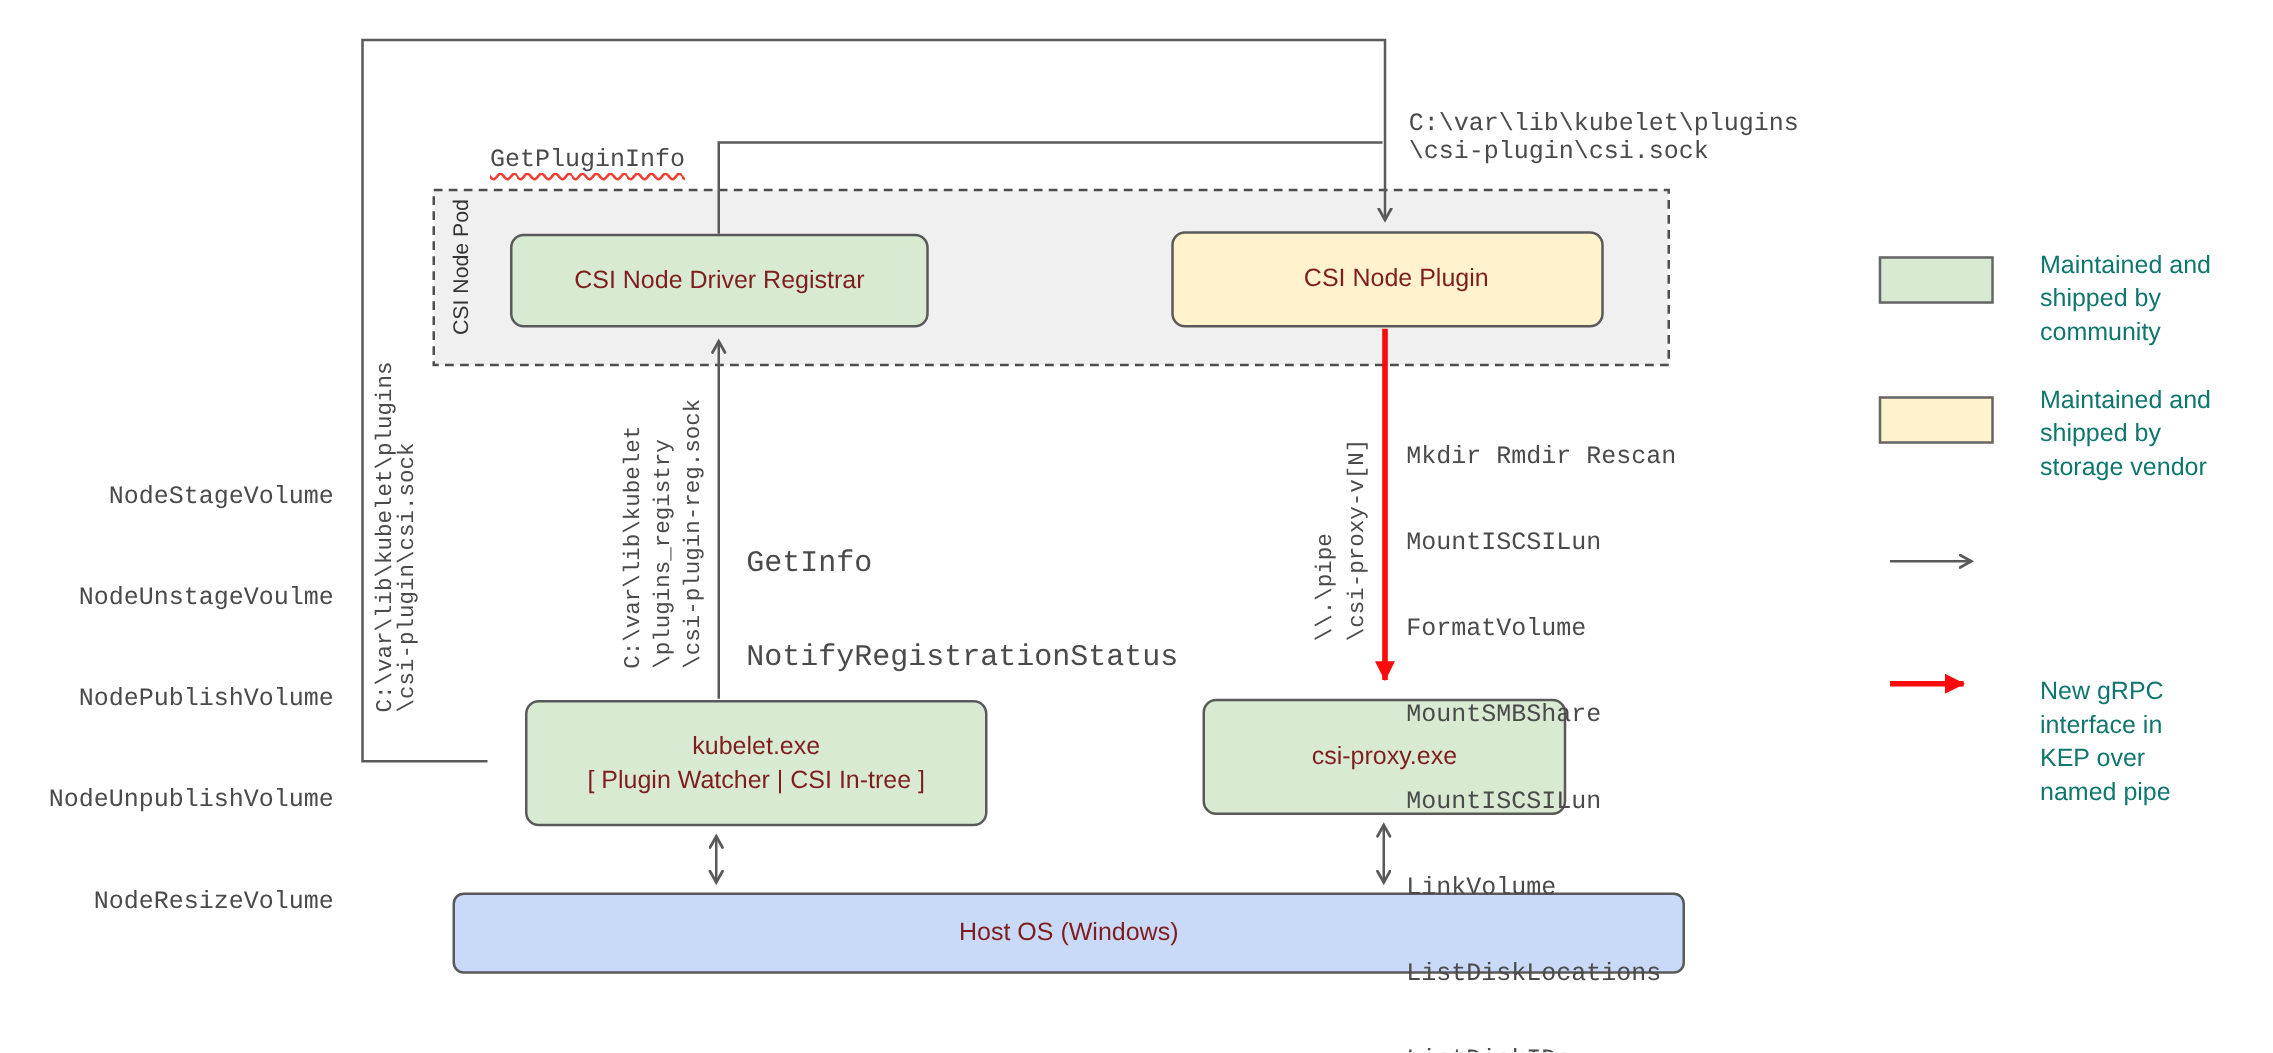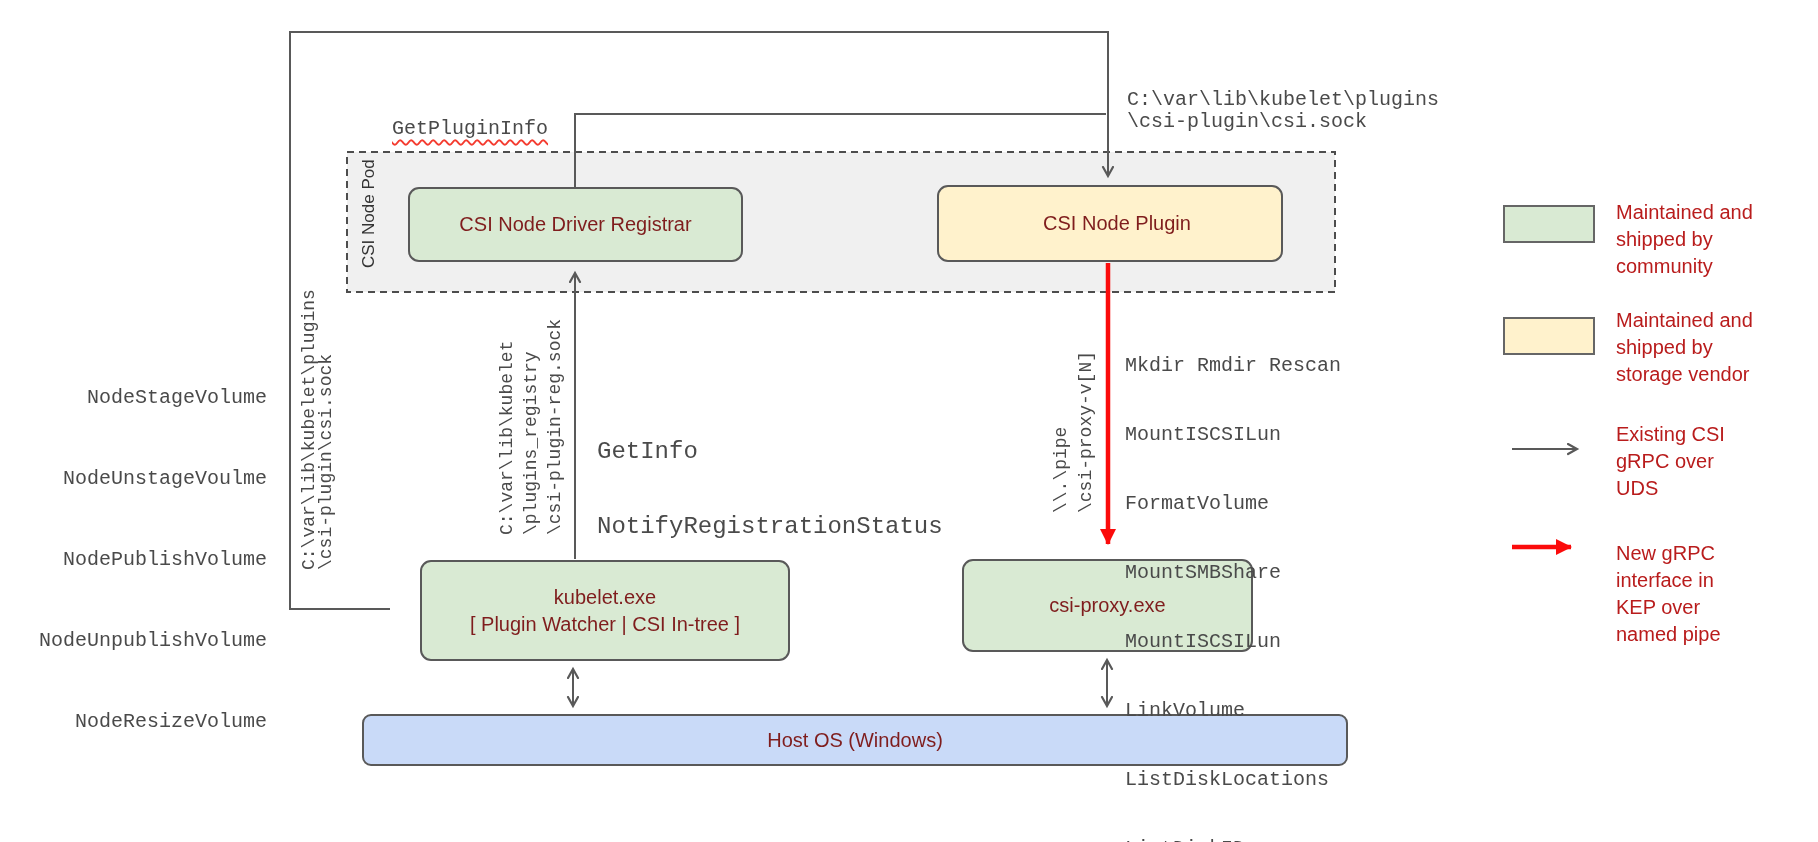--- a/index.html
+++ b/index.html
@@ -11,21 +11,21 @@
         font-size:20px;color:#7f1d1d;line-height:27px;}
   .green{background:#d9ead3;}
   .yellow{background:#fff2cc;}
   .blue{background:#c9daf8;border-radius:9px;}
   .mono{font-family:"Liberation Mono","DejaVu Sans Mono",monospace;color:#4a4a4a;}
   .lbl{position:absolute;z-index:3;white-space:pre;}
   .rot{transform:rotate(-90deg);transform-origin:0 0;}
   .rlist{text-align:right;}
   .squiggle{text-decoration:underline wavy #f43b2f 2px;text-underline-offset:5px;}
   .legend-swatch{position:absolute;z-index:2;width:92px;height:38px;border:2px solid #666;box-sizing:border-box;}
-  .legend-text{position:absolute;z-index:3;font-size:20px;line-height:27px;color:#b91c1c;white-space:pre;}
+  .legend-text{position:absolute;z-index:3;font-size:20px;line-height:27px;color:#0f766e;white-space:pre;margin-left:16px;}
   .podlabel{font-size:17px;color:#333;}
 </style>
 </head>
 <body>
 
 <div id="canvas">
 
   <svg id="wires" width="1818" height="842">
     <defs>
       <marker id="vGray" markerUnits="userSpaceOnUse" markerWidth="14" markerHeight="14" refX="10" refY="6" orient="auto">
@@ -69,21 +69,21 @@
 
   <div class="node green" style="left:388px;top:560px;width:370px;height:101px;flex-direction:column;margin-left:32px;">
     <div>kubelet.exe</div>
     <div>[ Plugin Watcher | CSI In-tree ]</div>
   </div>
 
   <div class="node green" style="left:962px;top:559px;width:291px;height:93px;">
     <span>csi-proxy.exe</span>
   </div>
 
-  <div class="node blue" style="left:362px;top:714px;width:986px;height:52px;">
+  <div class="node blue" style="left:362px;top:714px;width:986px;height:65px;">
     <span>Host OS (Windows)</span>
   </div>
 
   <div class="lbl mono squiggle" style="left:392px;top:117px;font-size:20px;">GetPluginInfo</div>
 
   <div class="lbl mono" style="left:1127px;top:89px;font-size:20px;line-height:22px;">C:\var\lib\kubelet\plugins
 \csi-plugin\csi.sock</div>
 
   <div class="lbl mono rot" style="left:301px;top:570px;font-size:18px;line-height:17px;">C:\var\lib\kubelet\plugins
 \csi-plugin\csi.sock</div>
@@ -125,22 +125,19 @@
   <div class="legend-swatch" style="left:1503px;top:205px;background:#d9ead3;"></div>
   <div class="legend-text" style="left:1616px;top:199px;">Maintained and
 shipped by
 community</div>
 
   <div class="legend-swatch" style="left:1503px;top:317px;background:#fff2cc;"></div>
   <div class="legend-text" style="left:1616px;top:307px;">Maintained and
 shipped by
 storage vendor</div>
 
-  <div class="legend-text" style="left:1616px;top:421px;">Existing CSI
-gRPC over
-UDS</div>
 
   <div class="legend-text" style="left:1616px;top:540px;">New gRPC
 interface in
 KEP over
 named pipe</div>
 
 </div>
 
 </body></html>

